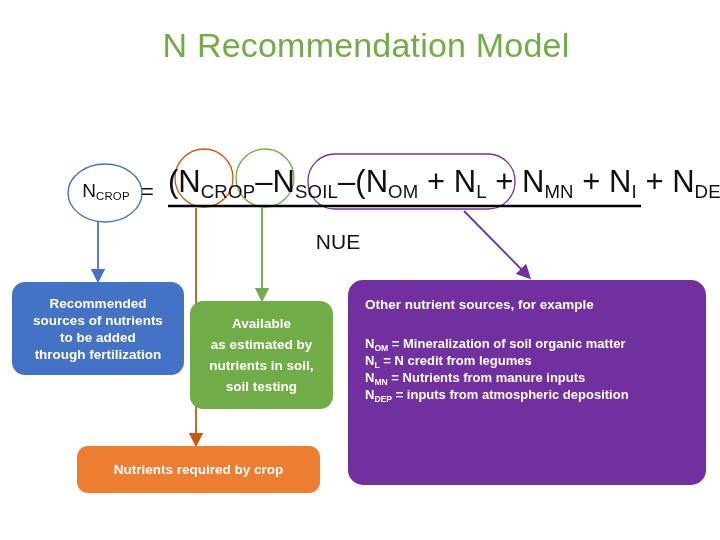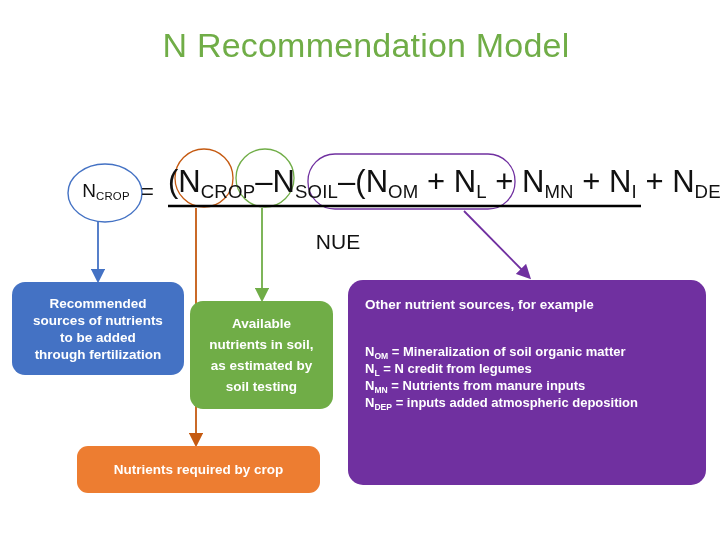--- a/index.html
+++ b/index.html
@@ -152,21 +152,21 @@
     top: 280px;
     width: 358px;
     height: 205px;
     background: #7030A0;
     border-radius: 15px;
     padding: 17px 16px 10px 17px;
   }
   #purple-heading {
     font-size: 13.5px;
     font-weight: bold;
-    margin-bottom: 32px;
+    margin-bottom: 24px;
     color: #fff;
   }
   #purple-list {
     list-style: none;
     margin: 0;
     padding: 0;
   }
   #purple-list li {
     font-size: 13px;
     font-weight: bold;
@@ -237,32 +237,32 @@
 
   <div class="box" id="box-blue">
     <span class="line">Recommended</span>
     <span class="line">sources of nutrients</span>
     <span class="line">to be added</span>
     <span class="line">through fertilization</span>
   </div>
 
   <div class="box" id="box-green">
     <span class="line">Available</span>
+    <span class="line">as estimated by</span>
     <span class="line">nutrients in soil,</span>
-    <span class="line">as estimated by</span>
     <span class="line emph">soil testing</span>
   </div>
 
   <div class="box" id="box-orange">
     <span>Nutrients required by crop</span>
   </div>
 
   <div class="box" id="box-purple">
     <div id="purple-heading">Other nutrient sources, for example</div>
     <ul id="purple-list">
       <li><span>N</span><sub>OM</sub><span> = Mineralization of soil organic matter</span></li>
       <li><span>N</span><sub>L</sub><span> = N credit from legumes</span></li>
       <li><span>N</span><sub>MN</sub><span> = Nutrients from manure inputs</span></li>
-      <li><span>N</span><sub>DEP</sub><span> = inputs added atmospheric deposition</span></li>
+      <li><span>N</span><sub>DEP</sub><span> = inputs from atmospheric deposition</span></li>
     </ul>
   </div>
 
 </div>
 
 </body></html>

